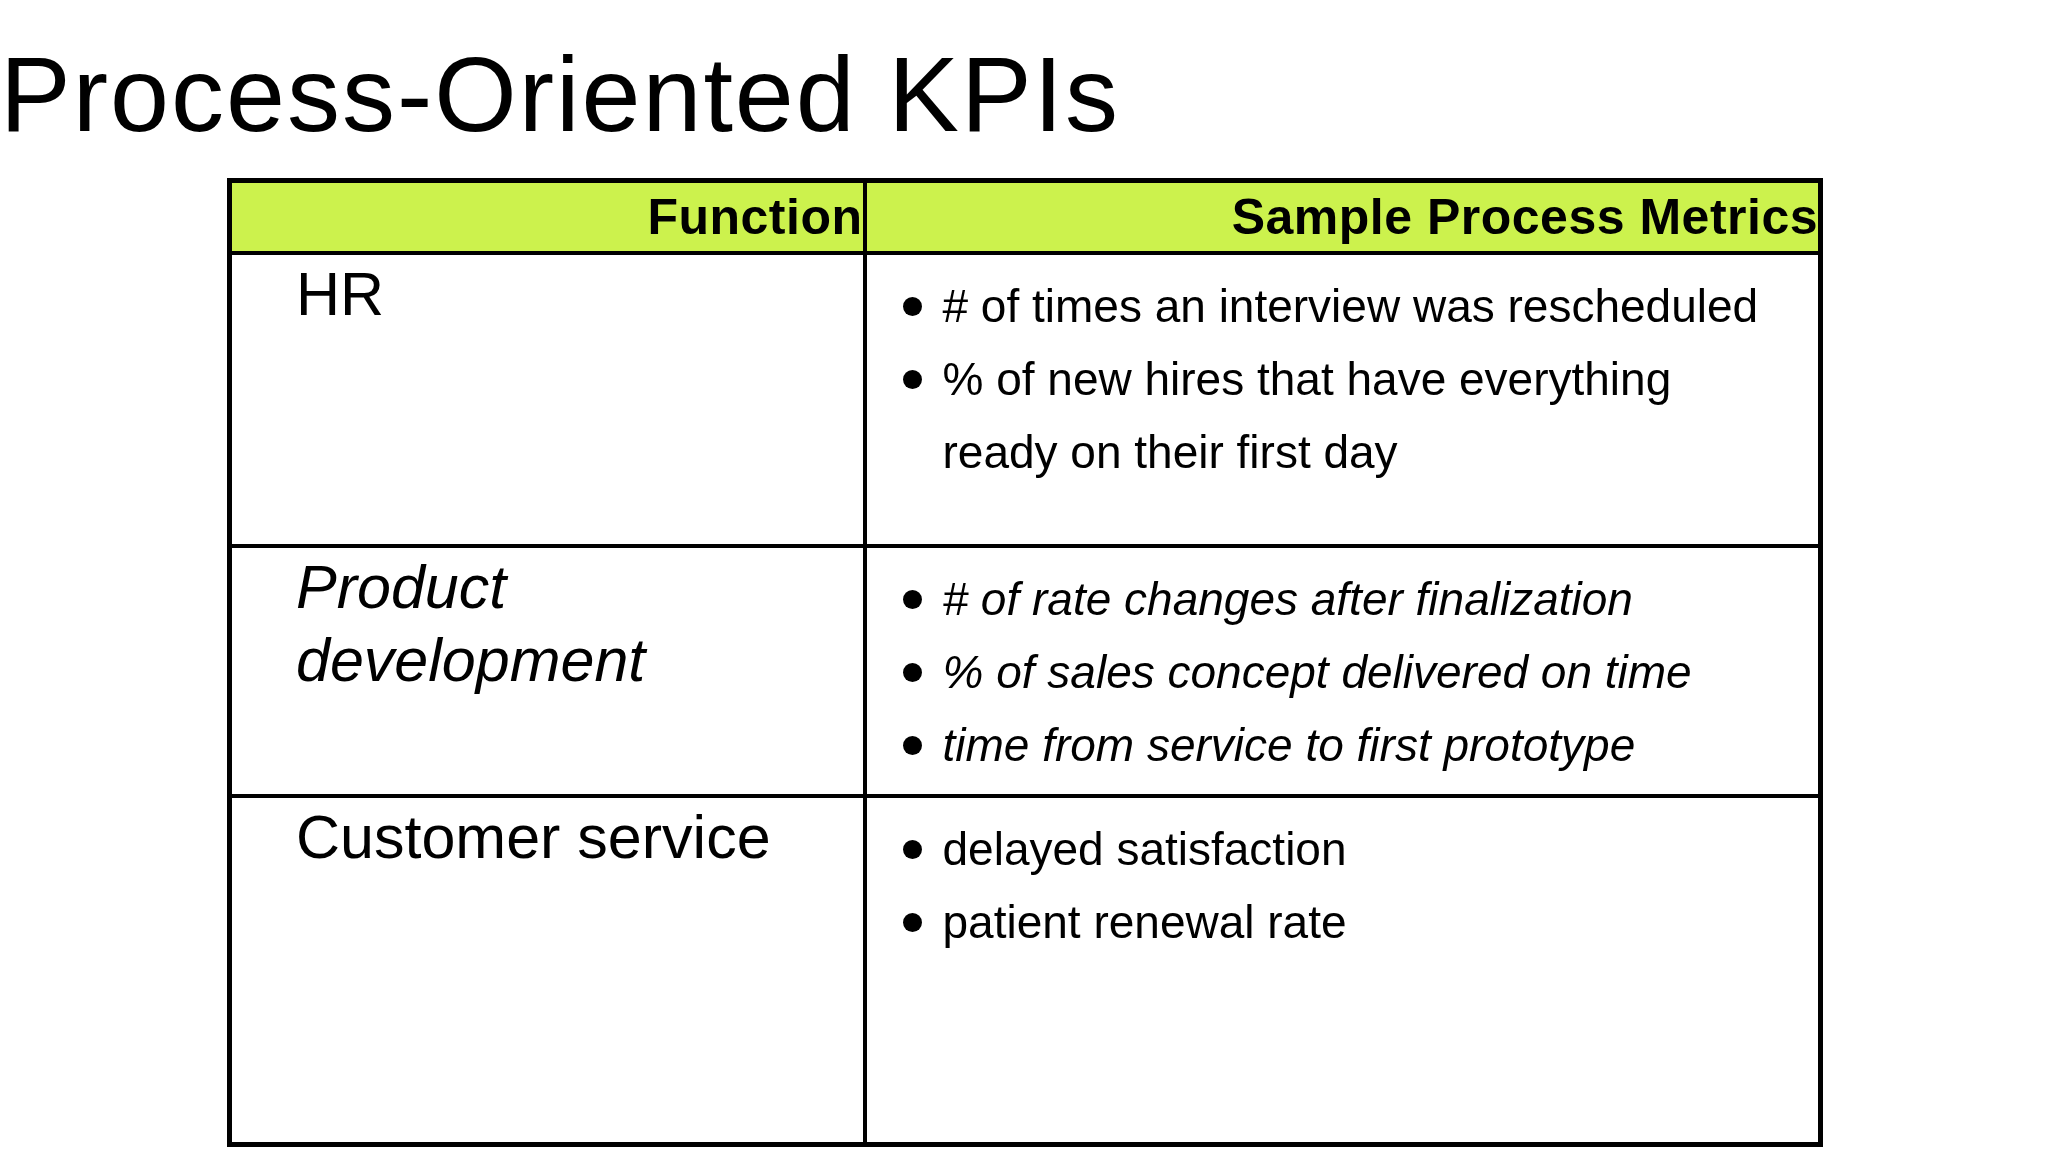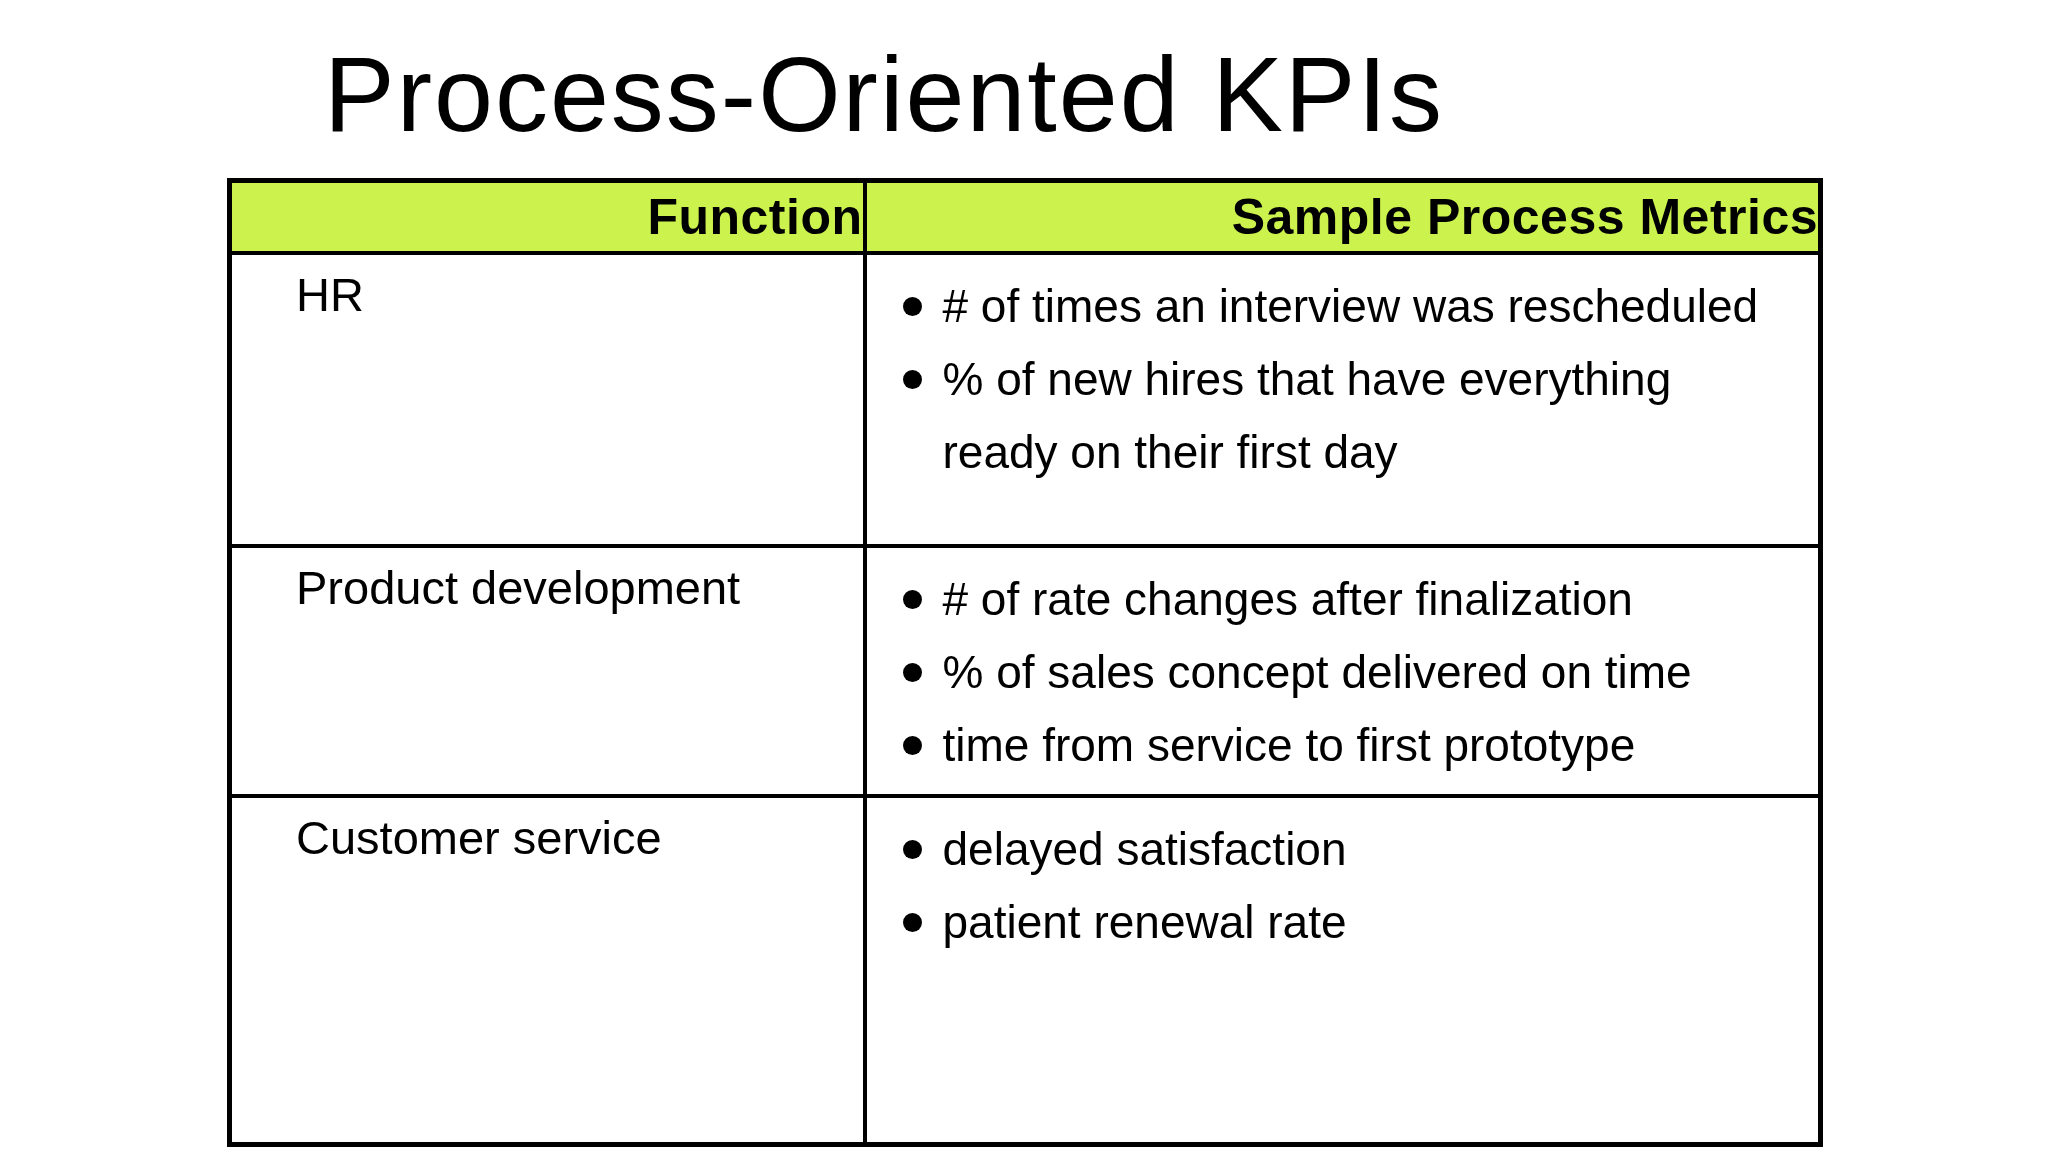--- a/index.html
+++ b/index.html
@@ -17,21 +17,21 @@
     width: 2048px;
     height: 1152px;
     background: var(--page-bg, #fff);
   }
   .title {
     position: absolute;
     left: 0;
     top: 28px;
     width: 1768px;
     margin: 0;
-    text-align: center;
+    text-align: left;
     font-size: 106px;
     font-weight: 400;
     letter-spacing: 2px;
     line-height: 1.25;
     color: var(--text, #000);
     white-space: nowrap;
   }
   .table-wrap {
     position: absolute;
     left: 227px;
@@ -48,34 +48,34 @@
   }
   col.c1 { width: 635px; }
   col.c2 { width: 956px; }
   th, td {
     border: 4px solid var(--border, #000);
     margin: 0;
   }
   tr.r-head   { height: 72px;  }
   tr.r-hr     { height: 293px; }
   tr.r-surg   { height: 219px; }
-  tr.r-prod   { height: 231px; }
+  tr.r-prod   { height: 231px; font-style: italic; }
   tr.r-cust   { height: auto;  }
   th {
     background: var(--header-bg, #CCF24D);
     font-size: 50px;
     font-weight: 700;
     text-align: right;
     vertical-align: middle;
     padding: 0;
     letter-spacing: 0.5px;
   }
   td.fn {
     vertical-align: top;
-    font-size: 47px;
+    font-size: 61px;
     line-height: 73px;
     padding: 3px 10px 0 64px;
     background: #fff;
     margin-top: 41px;
   }
   td.mt {
     vertical-align: top;
     padding: 12px;
     background: #fff;
   }

